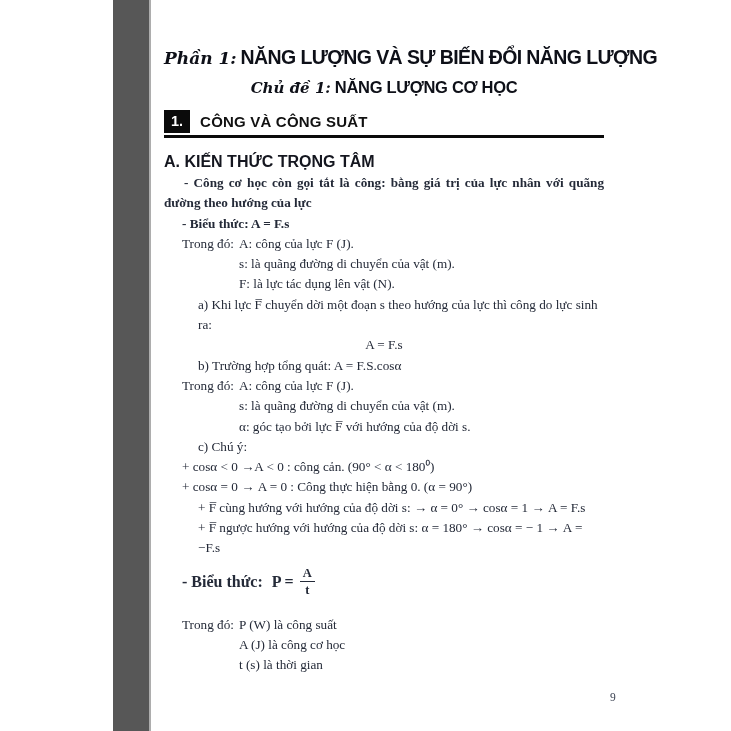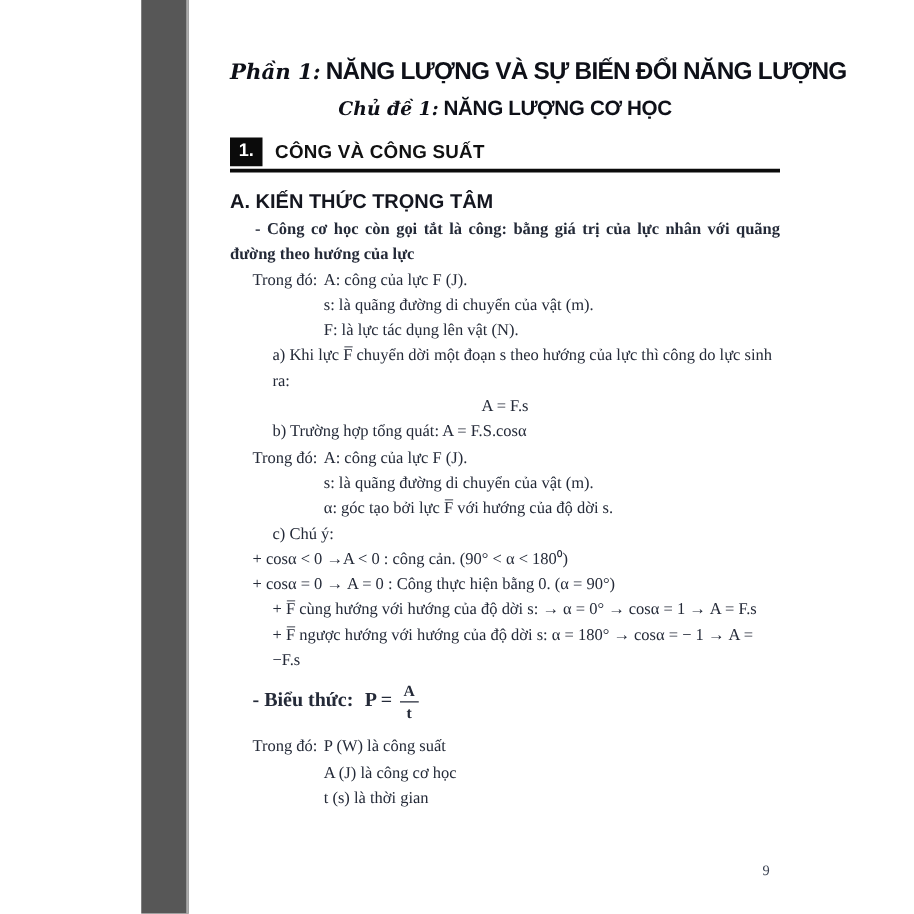--- a/index.html
+++ b/index.html
@@ -12,21 +12,21 @@
     font-family:"Liberation Serif", serif;
     color:#242a38;
   }
   .spine-bar {
     position:absolute; left:113px; top:0;
     width:36px; height:731px;
     background:#575757;
     border-right:2px solid #adadad;
   }
   .content {
-    position:absolute; left:184px; top:0;
+    position:absolute; left:164px; top:0;
     width:440px;
   }
   
   .part-title {
     margin-top:46px;
     text-align:center;
     white-space:nowrap;
     color:#0e1018;
   }
   .part-title .script {
@@ -89,21 +89,21 @@
   .ml18 { margin-left:18px; }
   .ml21 { margin-left:34px; }
   .center { text-align:center; }
   .mt2 { margin-top:2px; }
   .inwhich-row { display:flex; }
   .inwhich-row .lbl { width:57px; flex:0 0 57px; }
   .inwhich-cont { margin-left:75px; }
   
   .formula-p {
     display:flex; align-items:center;
-    margin-top:6px; margin-bottom:9px;
+    margin-top:6px; margin-bottom:16px;
     height:34px;
   }
   .formula-p .f-lhs { margin-left:9px; }
   .frac {
     display:inline-flex; flex-direction:column; align-items:center;
     margin-left:6px;
     font-size:12.5px; line-height:14px;
   }
   .frac .num { border-bottom:1.3px solid #242a38; padding:0 3px 1px 3px; }
   .frac .den { padding-top:1px; }
@@ -133,20 +133,21 @@
 
     <div class="section-header">
       <span class="section-num">1.</span>
       <span class="section-title">CÔNG VÀ CÔNG SUẤT</span>
     </div>
 
     <div class="kt-heading">A. KIẾN THỨC TRỌNG TÂM</div>
 
     <p class="line bold just t-ind mt2">- Công cơ học còn gọi tắt là công: bằng giá trị của lực nhân với quãng đường theo hướng của lực</p>
 
+    <p class="line bold ml18">- Biểu thức: A = F.s</p>
 
     <div>
       <p class="line inwhich-row ml18">
         <span class="lbl">Trong đó:</span>
         <span>A: công của lực F (J).</span>
       </p>
       <p class="line inwhich-cont">s: là quãng đường di chuyển của vật (m).</p>
       <p class="line inwhich-cont">F: là lực tác dụng lên vật (N).</p>
     </div>
 

